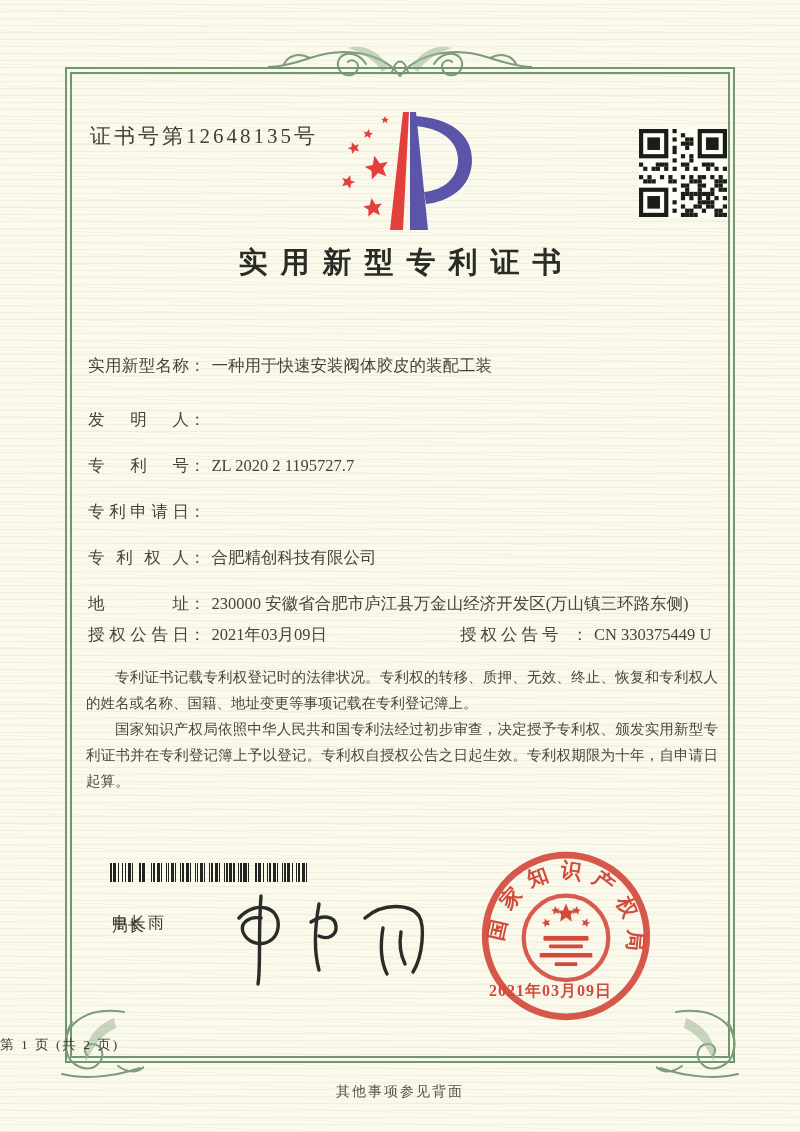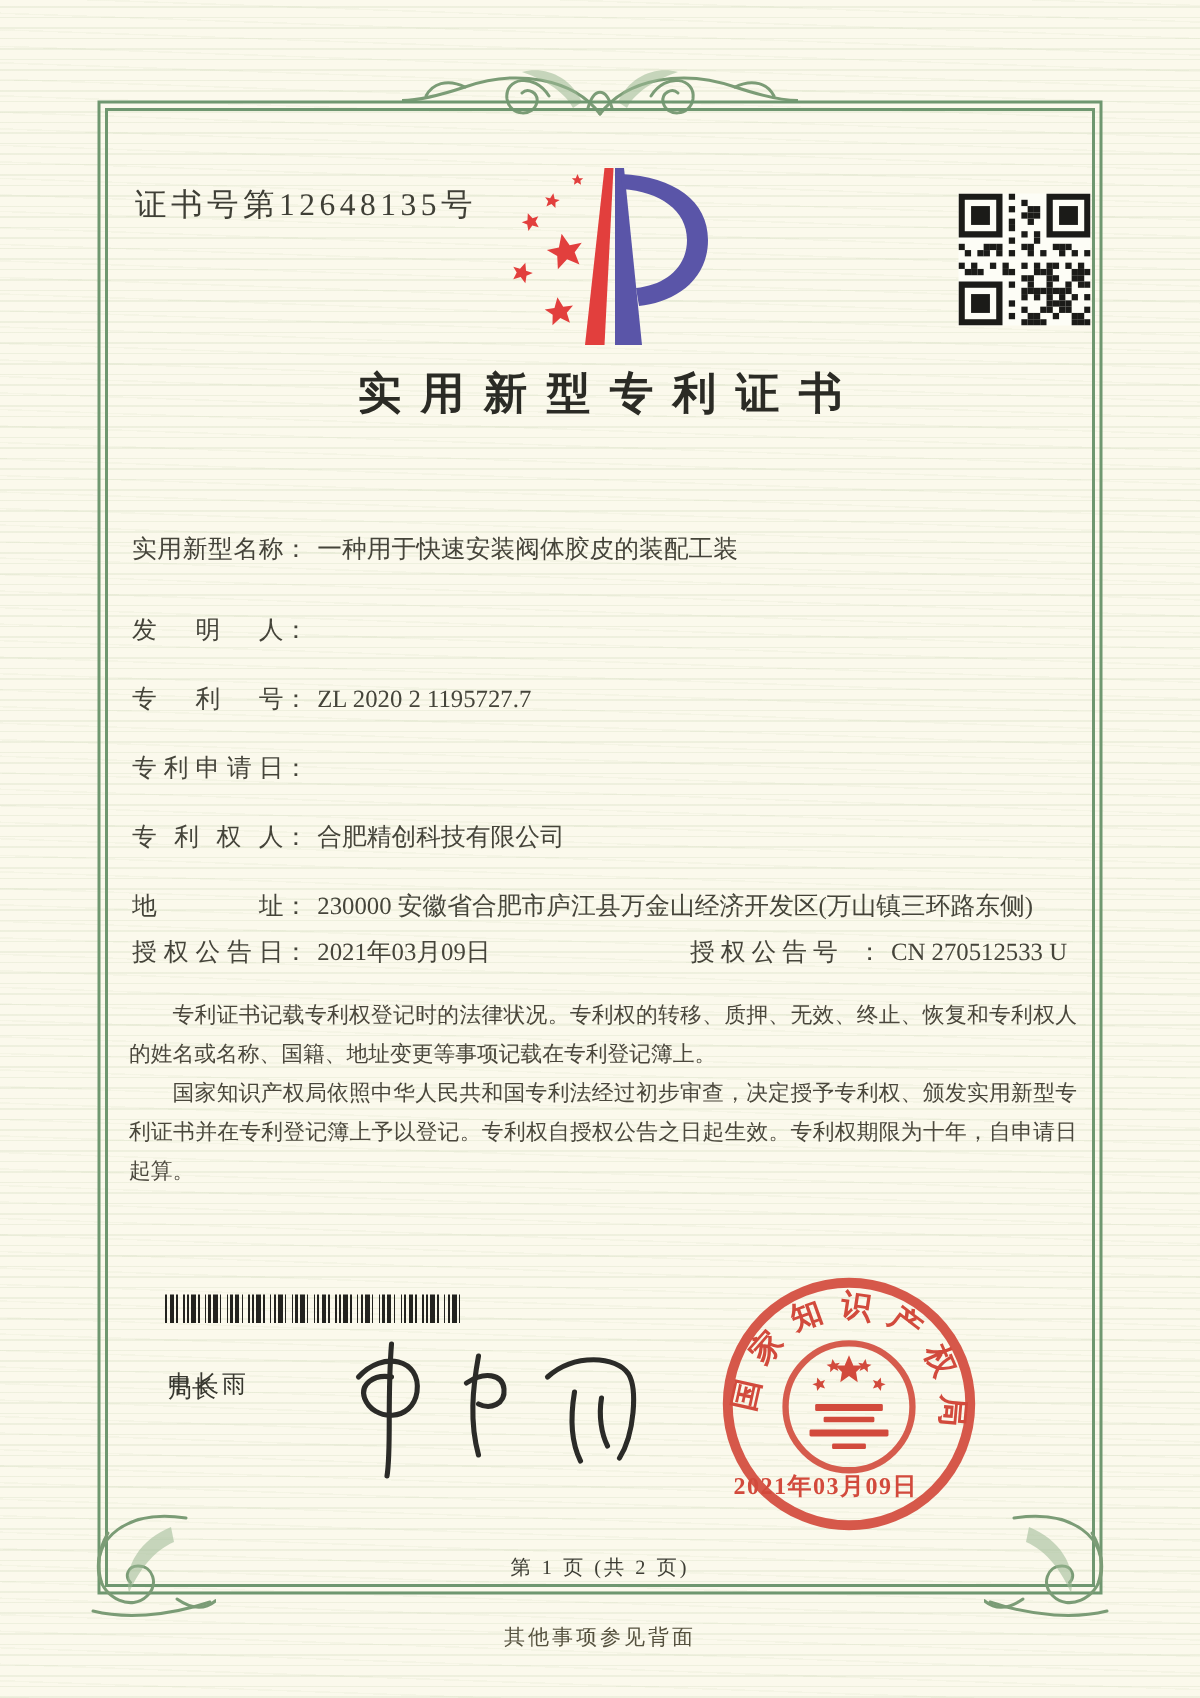--- a/index.html
+++ b/index.html
@@ -57,21 +57,21 @@
   }
   .sig-title{position:absolute;left:112px;top:916px;font-size:16px;color:#37372f;font-family:Liberation Mono, monospace;}
   .sig-name{position:absolute;left:112px;top:913px;font-size:16px;color:#37372f;font-family:"Liberation Sans","DejaVu Sans",sans-serif;letter-spacing:2px;}
   .autograph{position:absolute;left:215px;top:878px;width:220px;height:115px;}
   .seal{position:absolute;left:472px;top:842px;width:188px;height:188px;}
   .seal-date{
     position:absolute;left:489px;top:981px;width:160px;
     color:#d24a3c;font-size:16px;letter-spacing:1px;font-weight:600;white-space:nowrap;
   }
   .page-indicator{
-    position:absolute;left:0;top:1036px;width:100%;text-align:center;
+    position:absolute;left:0;top:1036px;width:100%;
     font-size:13.5px;color:#3d3d34;letter-spacing:2px;
   }
   .back-note{
     position:absolute;left:0;top:1083px;width:100%;text-align:center;
     font-size:14px;color:#56523f;letter-spacing:2px;
   }
   .flourish-top{position:absolute;left:268px;top:38px;width:264px;height:58px;}
   .flourish-bl{position:absolute;left:52px;top:1002px;width:92px;height:82px;}
   .flourish-br{position:absolute;right:52px;top:1002px;width:92px;height:82px;transform:scaleX(-1);}
   .dec{stroke:#7b9c76;fill:none;stroke-width:2;stroke-linecap:round;}
@@ -287,21 +287,21 @@
     </div>
     <div class="frow">
       <span class="grant-left">
         <span class="flabel">授权公告日</span>
           <span class="fcolon">：</span>
         <span class="fvalue">2021年03月09日</span>
       </span>
       <span class="grant-right">
         <span class="flabel2">授权公告号</span>
           <span class="fcolon">：</span>
-        <span>CN 270512533 U</span>
+        <span>CN 330375449 U</span>
       </span>
     </div>
   </div>
 
   <div class="paras">
     <p>专利证书记载专利权登记时的法律状况。专利权的转移、质押、无效、终止、恢复和专利权人的姓名或名称、国籍、地址变更等事项记载在专利登记簿上。</p>
     <p>国家知识产权局依照中华人民共和国专利法经过初步审查，决定授予专利权、颁发实用新型专利证书并在专利登记簿上予以登记。专利权自授权公告之日起生效。专利权期限为十年，自申请日起算。</p>
   </div>
 
   <div class="barcode"></div>

